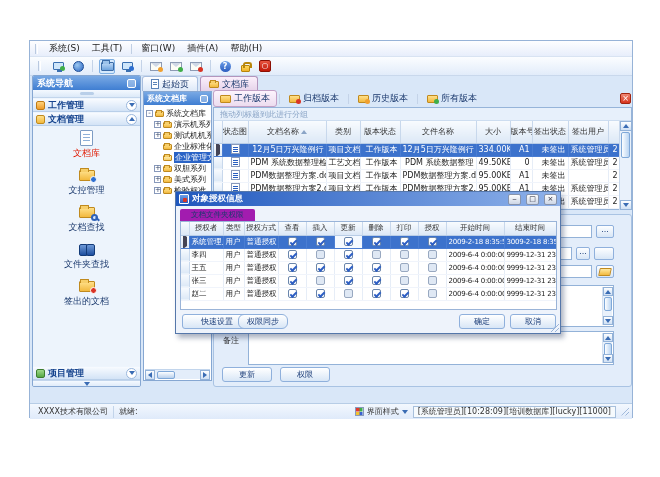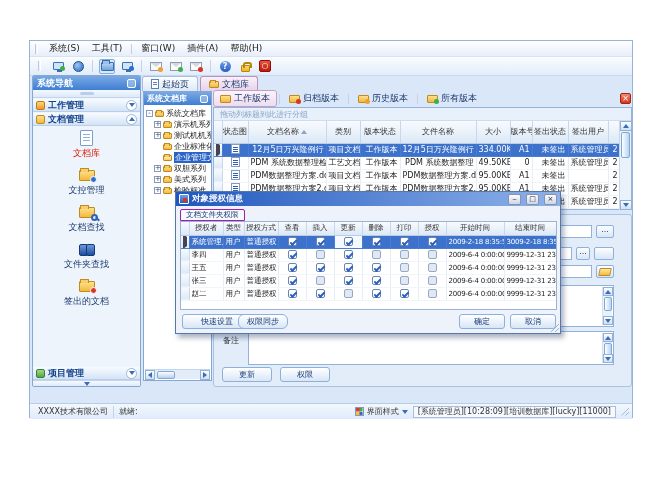--- a/index.html
+++ b/index.html
@@ -197,21 +197,21 @@
   .dlg-title { height:14px; background:linear-gradient(90deg,#1f57bd,#8fb2ea);
                display:flex; align-items:center; padding:0 3px; gap:3px; }
   .dlg-ic { width:10px; height:10px; background:linear-gradient(#6fa0e8,#2a5cc0); border:1px solid #fff; border-radius:1px; position:relative; }
   .dlg-ic::after { content:""; position:absolute; right:1px; bottom:1px; width:4px; height:4px; background:#d93425; border-radius:1px; }
   .dtitle { color:#fff; font-weight:bold; font-size:8.5px; }
   .wbtn { width:13px; height:11px; margin-left:2px; background:linear-gradient(#fdfdfd,#cdd6e6);
           border:1px solid #8793ab; border-radius:2px; font-size:7px; line-height:9px; text-align:center; color:#223; }
   .wbtn.first { margin-left:auto; }
   .wbtn.min::after{content:"_"; position:relative; top:-3px;} .wbtn.max::after{content:"□";} .wbtn.cls::after{content:"×";}
   .dlg-tab { position:absolute; left:4px; top:17px; height:12px; padding:0 5px; background:#f6f9fd;
-             border:1px solid #a21caf; border-radius:2px 2px 0 0; font-size:7.5px; color:#1c3a6e;
+             border:6px solid #a21caf; border-radius:2px 2px 0 0; font-size:7.5px; color:#1c3a6e;
              display:flex; align-items:center; z-index:2; }
   .dtwrap { position:absolute; left:4px; top:29px; width:377px; height:89px; border:1px solid #9ab4d8; background:#fff; overflow:hidden; }
   #dtable { border-collapse:collapse; table-layout:fixed; width:375px; font-size:7.5px; }
   #dtable th { height:13px; background:linear-gradient(#f8fbfe,#dce8f6); border-right:1px solid #c8d8ec;
                border-bottom:1px solid #b9cde6; font-weight:normal; color:#333; overflow:hidden; white-space:nowrap; }
   #dtable td { height:13px; border-right:1px solid #e6edf7; border-bottom:1px solid #f0f4fb;
                padding:0 2px; white-space:nowrap; overflow:hidden; color:#222; text-align:left; }
   #dtable td.ck { text-align:center; padding:0; }
   #dtable td.dt { font-size:7px; letter-spacing:-0.2px; }
   #dtable tr.sel td { background:#3c72cc; color:#fff; border-color:#4a7dd2; }

